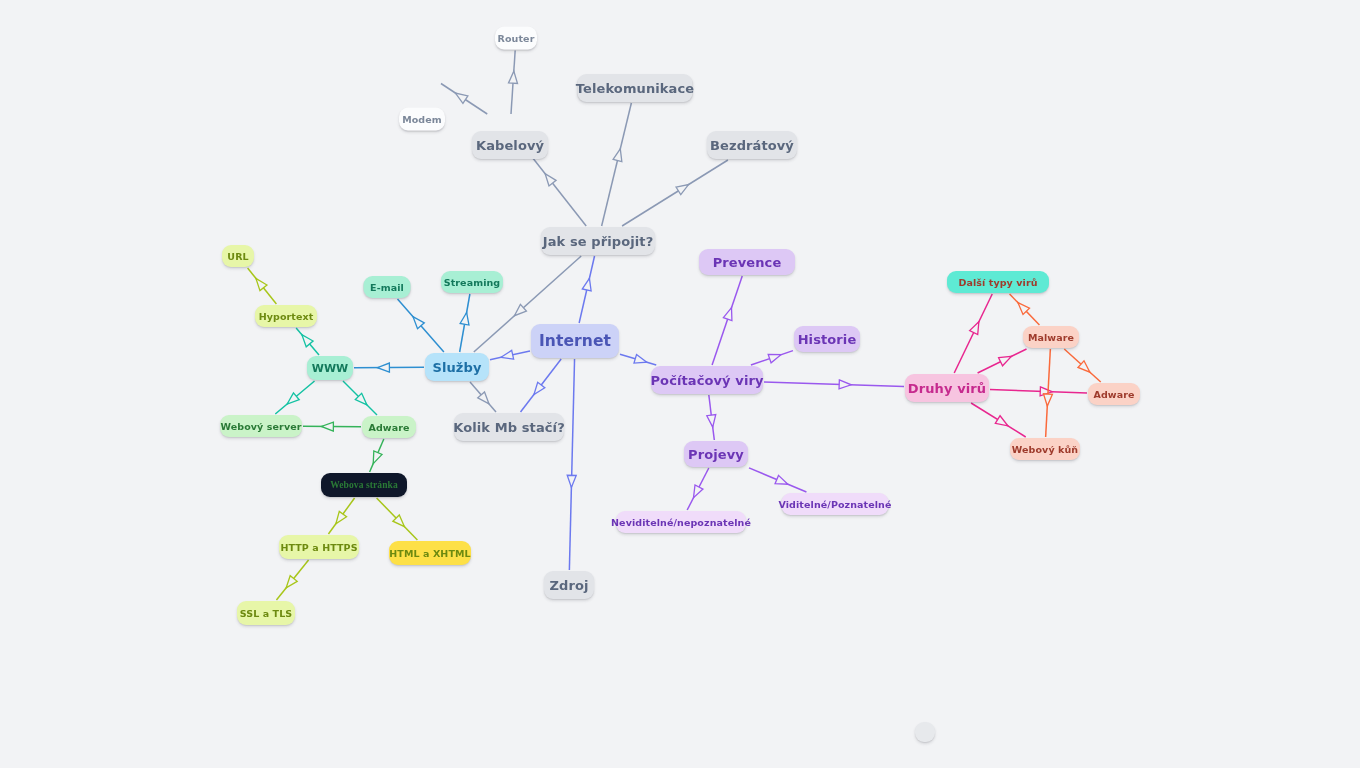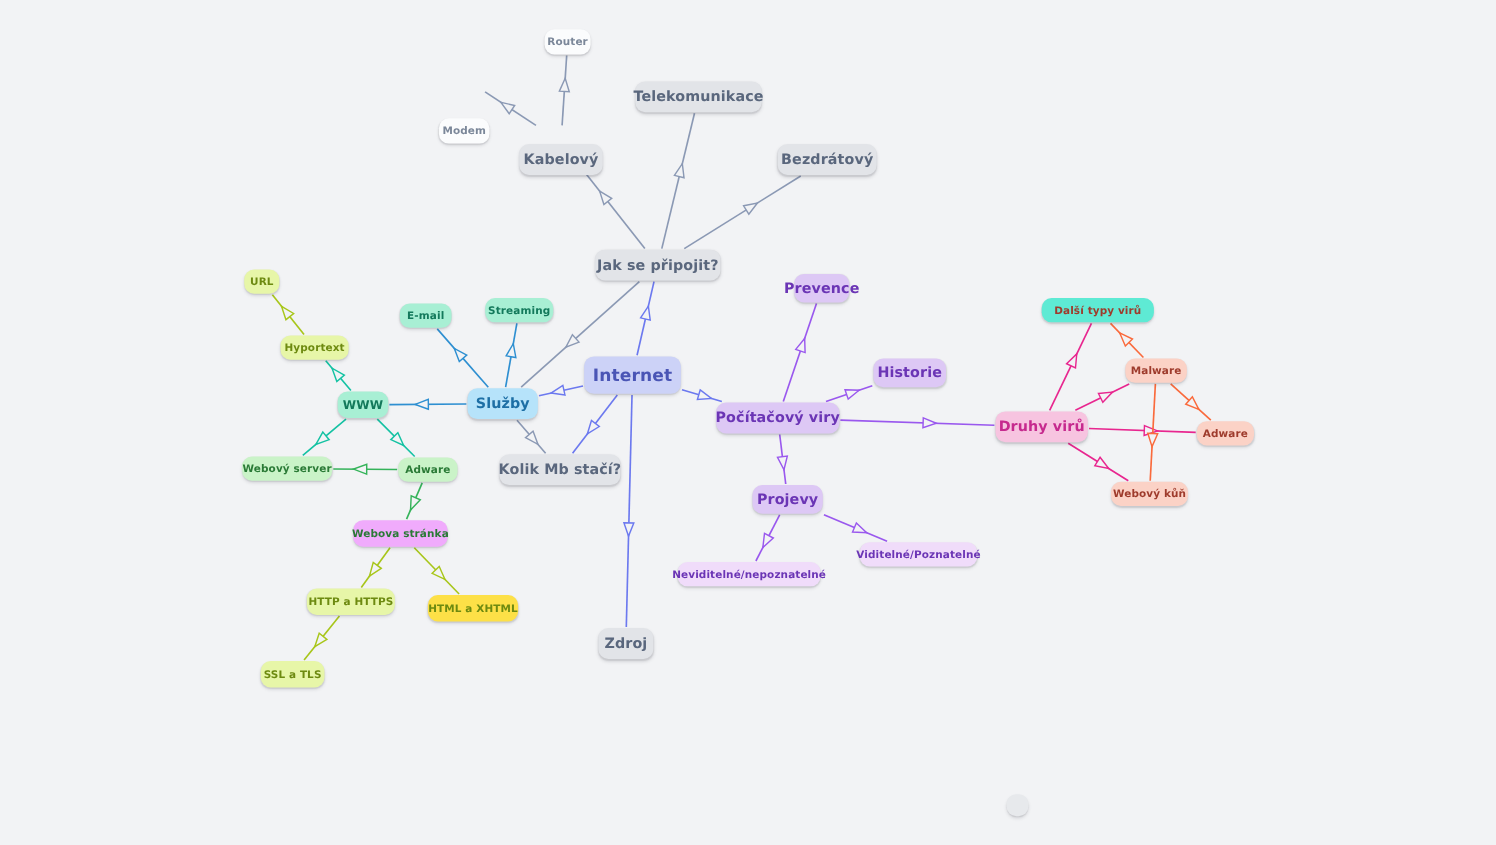--- a/index.html
+++ b/index.html
@@ -244,36 +244,36 @@
       </div>
       <div class="node small" style="left: 238px; top: 256px; width: 32px; height: 22px; background: rgb(231, 246, 168); color: rgb(109, 138, 16);">
         <span>URL</span>
       </div>
       <div class="node small" style="left: 261px; top: 426px; width: 82px; height: 22px; background: rgb(202, 243, 200); color: rgb(42, 122, 54);">
         <span>Webový server</span>
       </div>
       <div class="node small" style="left: 389px; top: 427px; width: 54px; height: 22px; background: rgb(202, 243, 200); color: rgb(42, 122, 54);">
         <span>Adware</span>
       </div>
-      <div class="node small" style="left: 364px; top: 485px; width: 86px; height: 24px; background: #f0abfc; color: rgb(42, 122, 54);">
+      <div class="node small" style="left: 364px; top: 485px; width: 86px; height: 24px; background: #0f172a; color: rgb(42, 122, 54); font-family: Liberation Serif, serif;">
         <span>Webova stránka</span>
       </div>
       <div class="node small" style="left: 319px; top: 547px; width: 80px; height: 24px; background: rgb(231, 246, 168); color: rgb(109, 138, 16);">
         <span>HTTP a HTTPS</span>
       </div>
       <div class="node small" style="left: 430px; top: 553px; width: 82px; height: 24px; background: #fde047; color: rgb(109, 138, 16);">
         <span>HTML a XHTML</span>
       </div>
       <div class="node small" style="left: 266px; top: 613px; width: 58px; height: 24px; background: rgb(231, 246, 168); color: rgb(109, 138, 16);">
         <span>SSL a TLS</span>
       </div>
       <div class="node large" style="left: 707px; top: 380px; width: 112px; height: 28px; background: rgb(221, 200, 245); color: rgb(107, 53, 181);">
         <span>Počítačový viry</span>
       </div>
-      <div class="node large" style="left: 747px; top: 262px; width: 50px; height: 26px; background: rgb(221, 200, 245); color: rgb(107, 53, 181);">
+      <div class="node large" style="left: 747px; top: 262px; width: 96px; height: 26px; background: rgb(221, 200, 245); color: rgb(107, 53, 181);">
         <span>Prevence</span>
       </div>
       <div class="node large" style="left: 827px; top: 339px; width: 66px; height: 26px; background: rgb(221, 200, 245); color: rgb(107, 53, 181);">
         <span>Historie</span>
       </div>
       <div class="node large" style="left: 716px; top: 454px; width: 64px; height: 26px; background: rgb(221, 200, 245); color: rgb(107, 53, 181);">
         <span>Projevy</span>
       </div>
       <div class="node small" style="left: 681px; top: 522px; width: 130px; height: 22px; background: rgb(240, 220, 250); color: rgb(107, 53, 181);">
         <span>Neviditelné/nepoznatelné</span>

